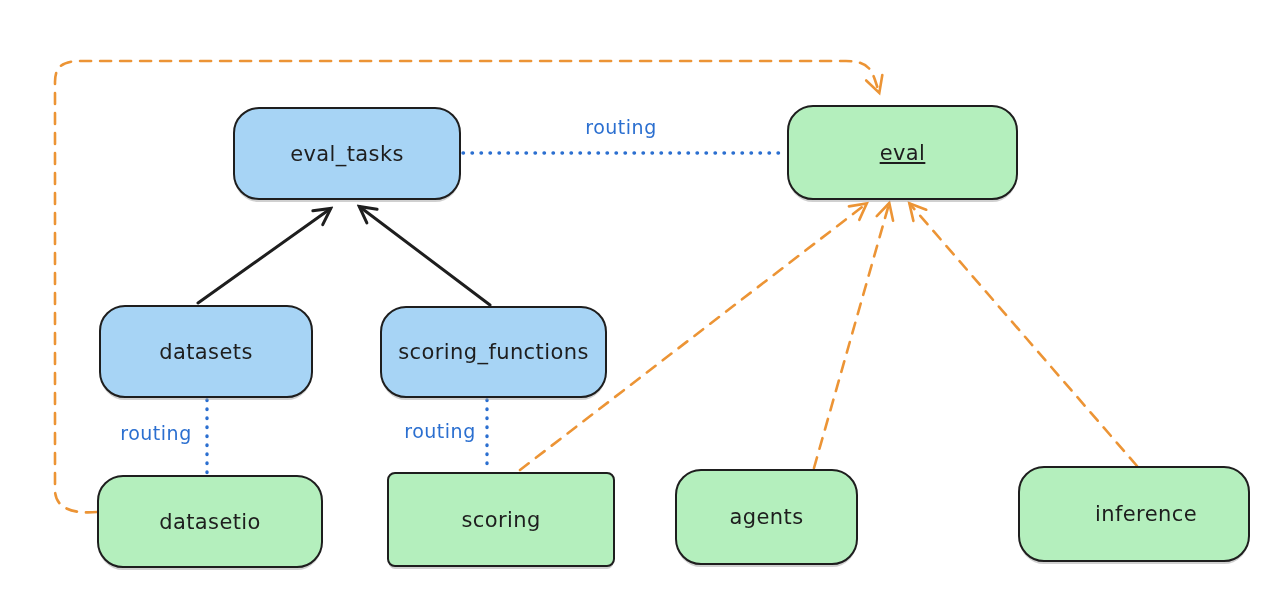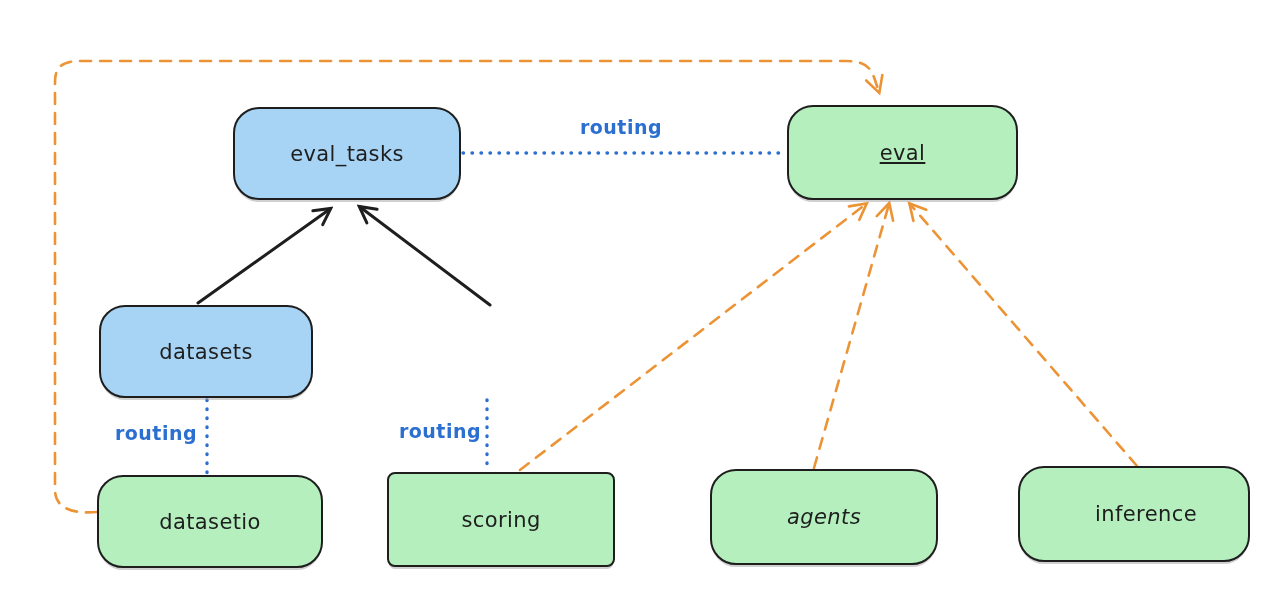--- a/index.html
+++ b/index.html
@@ -35,28 +35,28 @@
   }
   .node.api      { background: var(--api-fill, #a7d4f5); }
   .node.provider { background: var(--provider-fill, #b4efbd); }
 
   #node-eval-tasks        { left: 233px;  top: 107px; width: 228px; height: 93px; }
   #node-eval              { left: 787px;  top: 105px; width: 231px; height: 95px; text-decoration: underline; }
   #node-datasets          { left: 99px;   top: 305px; width: 214px; height: 93px; }
   #node-scoring-functions { left: 380px;  top: 306px; width: 227px; height: 92px; }
   #node-datasetio         { left: 97px;   top: 475px; width: 226px; height: 93px; }
   #node-scoring           { left: 387px;  top: 472px; width: 228px; height: 95px; border-radius: 8px; }
-  #node-agents            { left: 710px;  top: 469px; width: 228px; height: 96px; font-style: italic; }
+  #node-agents            { left: 675px;  top: 469px; width: 183px; height: 96px; }
   #node-inference         { left: 1018px; top: 466px; width: 232px; height: 96px; padding-left: 24px; }
 
   .edge-label {
     position: absolute;
     color: var(--routing-line, #2b6fd0);
     font-size: 19px;
-    font-weight: 700;
+    font-weight: 400;
     letter-spacing: 0.5px;
     text-align: center;
   }
   #label-routing-top      { left: 566px; top: 116px; width: 110px; }
   #label-routing-datasets { left: 112px; top: 422px; width: 88px;  }
   #label-routing-scoring  { left: 396px; top: 420px; width: 88px;  }
 
   .solid-edge  { stroke: var(--solid-arrow, #1e1e1e);  stroke-width: 3;   fill: none; stroke-linecap: round; }
   .dashed-edge { stroke: var(--dashed-arrow, #ec9435); stroke-width: 2.6; fill: none; stroke-linecap: round; stroke-dasharray: 11 9; }
   .dotted-edge { stroke: var(--routing-line, #2b6fd0); stroke-width: 3.4; fill: none; stroke-linecap: round; stroke-dasharray: 0.5 8.5; }
@@ -95,20 +95,23 @@
   </div>
 
   <div class="node provider" id="node-eval">
     <span>eval</span>
   </div>
 
   <div class="node api" id="node-datasets">
     <span>datasets</span>
   </div>
 
+  <div class="node api" id="node-scoring-functions">
+    <span>scoring_functions</span>
+  </div>
 
   <div class="node provider" id="node-datasetio">
     <span>datasetio</span>
   </div>
 
   <div class="node provider" id="node-scoring">
     <span>scoring</span>
   </div>
 
   <div class="node provider" id="node-agents">

